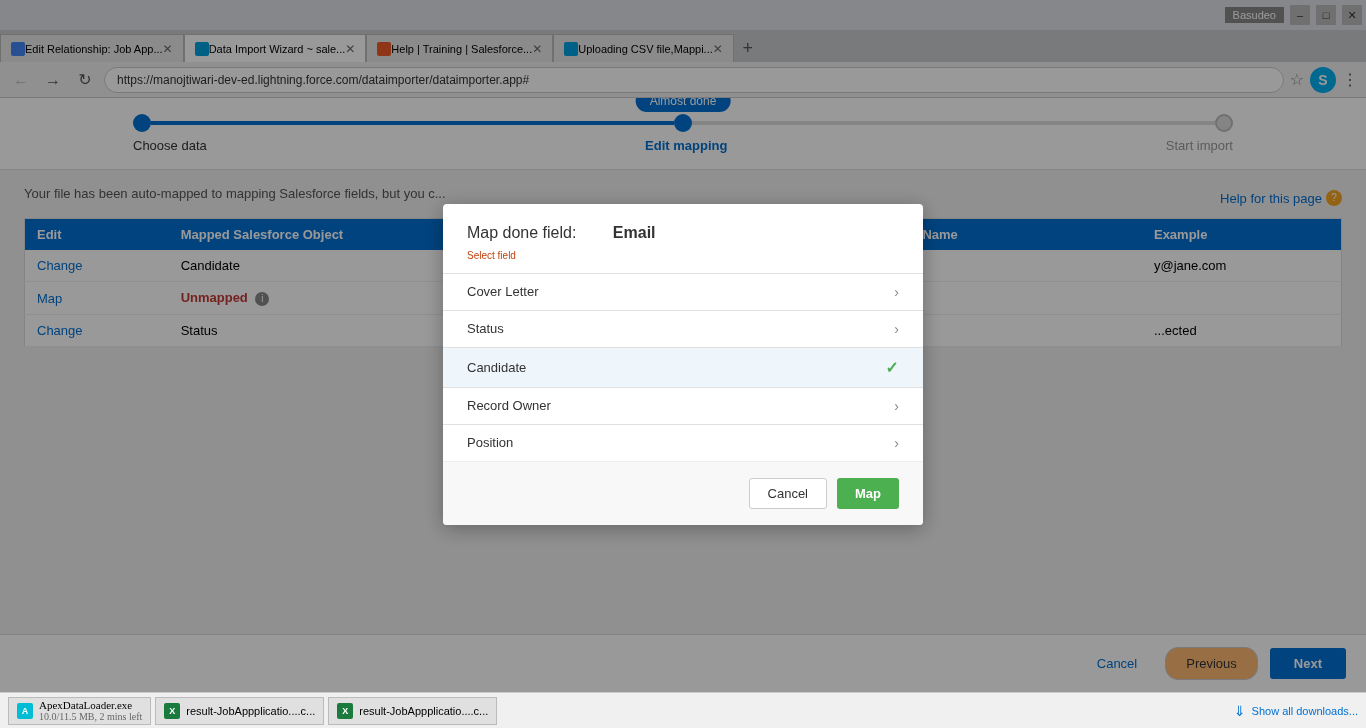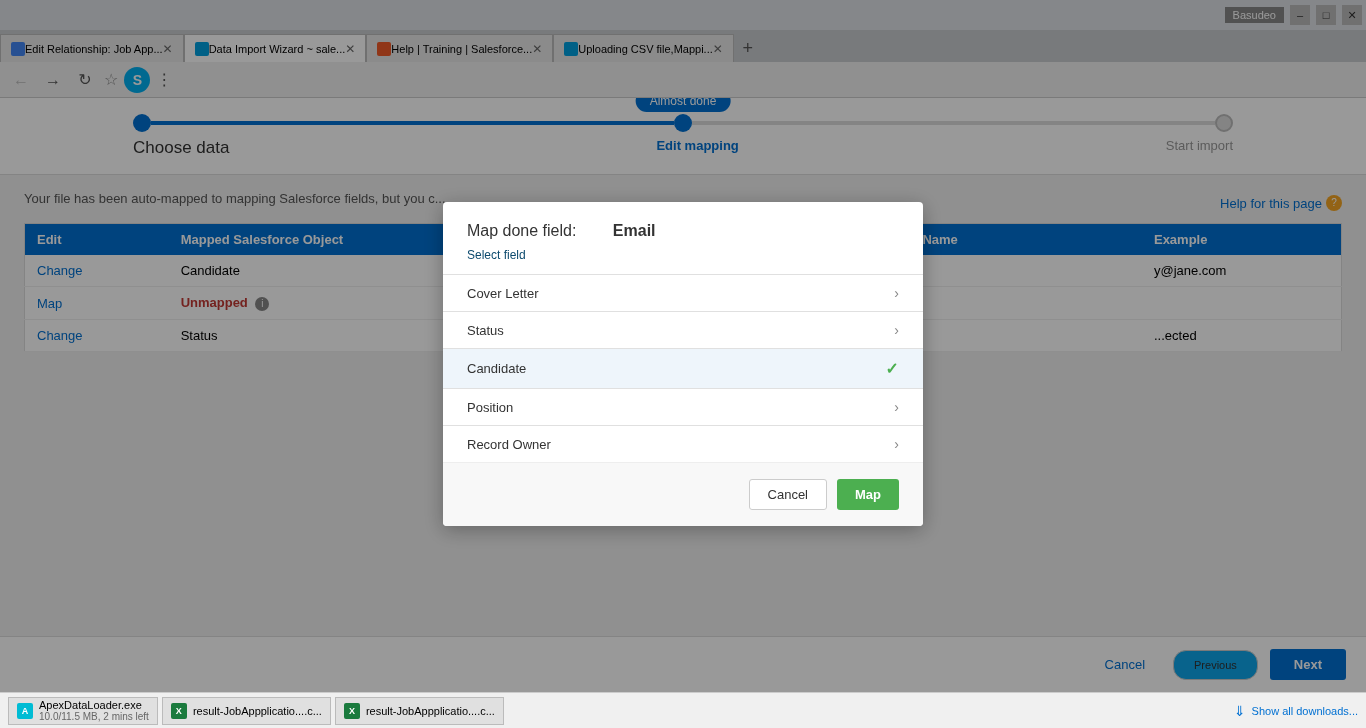--- a/index.html
+++ b/index.html
@@ -41,43 +41,43 @@
     .change-link { color: #0070d2; text-decoration: none; cursor: pointer; }
     .unmapped-text { color: #c23934; font-weight: bold; }
     .info-icon { display: inline-block; width: 14px; height: 14px; background: #888; border-radius: 50%; color: white; font-size: 10px; text-align: center; line-height: 14px; margin-left: 4px; cursor: pointer; }
 
     
     .modal-overlay { position: fixed; top: 0; left: 0; width: 100%; height: 100%; background: rgba(0,0,0,0.4); display: flex; align-items: center; justify-content: center; z-index: 1000; }
     .modal { background: white; border-radius: 4px; width: 480px; box-shadow: 0 4px 20px rgba(0,0,0,0.3); }
     .modal-header { padding: 20px 24px 12px; }
     .modal-title { font-size: 16px; color: #333; }
     .modal-title strong { font-weight: bold; margin-left: 32px; }
-    .modal-subtitle { font-size: 12px; color: #0c4a6e; margin-top: 8px; }
+    .modal-subtitle { font-size: 10px; color: #c2410c; margin-top: 8px; }
     .modal-body { padding: 0; }
     .field-option { display: flex; align-items: center; justify-content: space-between; padding: 10px 24px; border-top: 1px solid #e0e0e0; cursor: pointer; font-size: 13px; color: #333; gap: 20px; }
     .field-option.selected { background: #eef5fb; }
     .field-option .arrow { color: #888; font-size: 14px; }
     .field-option .check { color: #4caf50; font-size: 16px; font-weight: bold; }
     .modal-footer { padding: 16px 24px; display: flex; justify-content: flex-end; gap: 10px; border-top: 1px solid #eee; background: #f8f8f8; border-radius: 0 0 4px 4px; }
     .btn-cancel { padding: 7px 18px; border: 1px solid #ccc; background: white; border-radius: 3px; cursor: pointer; font-size: 13px; color: #333; }
     .btn-map { padding: 7px 18px; background: #4caf50; color: white; border: none; border-radius: 3px; cursor: pointer; font-size: 13px; font-weight: bold; }
 
     
     .bottom-bar { position: fixed; bottom: 0; left: 0; width: 100%; background: white; border-top: 1px solid #ddd; display: flex; align-items: center; padding: 12px 20px; gap: 12px; justify-content: flex-end; }
     .btn-bottom-cancel { background: none; border: none; color: #0070d2; cursor: pointer; font-size: 13px; padding: 8px 16px; }
-    .btn-previous { padding: 8px 20px; background: #0ea5e9; border: 1px solid #ccc; border-radius: 13px; cursor: pointer; font-size: 11px; color: #333; }
+    .btn-previous { padding: 8px 20px; background: #fdba74; border: 1px solid #ccc; border-radius: 13px; cursor: pointer; font-size: 13px; color: #333; }
     .btn-next { padding: 8px 24px; background: #0070d2; color: white; border: none; border-radius: 3px; cursor: pointer; font-size: 13px; font-weight: bold; }
 
     
     .taskbar { position: fixed; bottom: 0; left: 0; width: 100%; height: 36px; background: #f0f0f0; border-top: 1px solid #ccc; display: flex; align-items: center; padding: 0 8px; gap: 4px; z-index: 2000; }
     .taskbar-item { display: flex; align-items: center; gap: 6px; padding: 4px 8px; background: #e0e0e0; border: 1px solid #bbb; height: 28px; font-size: 11px; cursor: pointer; min-width: 120px; max-width: 180px; white-space: nowrap; overflow: hidden; text-overflow: ellipsis; }
     .taskbar-item .task-icon { width: 16px; height: 16px; flex-shrink: 0; }
     .taskbar-item .task-label { overflow: hidden; text-overflow: ellipsis; }
     .taskbar-item .task-sub { font-size: 10px; color: #666; }
-    .taskbar-item-col { display: flex; flex-direction: column; }
+    .taskbar-item-col { display: flex; flex-direction: column; font-family: Liberation Serif, serif; }
     .download-bar { margin-left: auto; display: flex; align-items: center; gap: 6px; font-size: 11px; color: #0070d2; cursor: pointer; }
     .download-icon { font-size: 14px; }
 
     
     .chevron::after { content: '›'; }
   </style>
 </head>
 <body>
 
 <div>
@@ -113,20 +113,23 @@
       <span class="tab-label">Uploading CSV file,Mappi...</span>
       <span class="tab-close">✕</span>
     </div>
     <div class="tab-new">+</div>
   </div>
 
   <div class="address-bar">
     <button class="nav-btn disabled">←</button>
     <button class="nav-btn">→</button>
     <button class="nav-btn">↻</button>
+    <div class="url-bar">
+      <span class="url-text">https://manojtiwari-dev-ed.lightning.force.com/dataimporter/dataimporter.app#</span>
+    </div>
     <span class="bookmark-btn">☆</span>
     <div class="skype-btn">S</div>
     <span class="menu-btn">⋮</span>
   </div>
 </div>
 
 <div style="background:#f0f0f0; height: calc(728px - 30px - 32px - 36px - 36px - 36px); overflow:hidden; position:relative;">
 
   <div class="progress-section" style="position:relative;">
     <div style="position:relative; width:100%; max-width:1100px; margin:0 auto;">
@@ -134,21 +137,21 @@
         <div style="background:#0070d2; color:white; font-size:12px; padding:4px 14px; border-radius:12px; white-space:nowrap;">Almost done</div>
       </div>
       <div style="display:flex; align-items:center; width:100%;">
         <div style="width:18px;height:18px;border-radius:50%;background:#0070d2;flex-shrink:0;"></div>
         <div style="flex:1;height:4px;background:#0070d2;"></div>
         <div style="width:18px;height:18px;border-radius:50%;background:#0070d2;flex-shrink:0;"></div>
         <div style="flex:1;height:4px;background:#ddd;"></div>
         <div style="width:18px;height:18px;border-radius:50%;background:#ddd;border:2px solid #bbb;flex-shrink:0;"></div>
       </div>
       <div style="display:flex; justify-content:space-between; margin-top:6px;">
-        <span style="font-size:17px;color:#333;">Choose data</span>
+        <span style="font-size:13px;color:#333;">Choose data</span>
         <span style="font-size:13px;color:#0070d2;font-weight:bold;">Edit mapping</span>
         <span style="font-size:13px;color:#999;">Start import</span>
       </div>
     </div>
   </div>
 
   <div style="padding:16px 24px; background:#f0f0f0; position:relative;">
     <div style="display:flex; align-items:flex-start; justify-content:space-between;">
       <div>
         <p style="font-size:13px;color:#555;">Your file has been auto-mapped to mapping Salesforce fields, but you c...</p>
@@ -213,25 +216,25 @@
         </div>
         <div class="field-option">
           <span>Status</span>
           <span class="arrow chevron"></span>
         </div>
         <div class="field-option selected">
           <span>Candidate</span>
           <span class="check">✓</span>
         </div>
         <div class="field-option">
+          <span>Record Owner</span>
+          <span class="arrow chevron"></span>
+        </div>
+        <div class="field-option">
           <span>Position</span>
-          <span class="arrow chevron"></span>
-        </div>
-        <div class="field-option">
-          <span>Record Owner</span>
           <span class="arrow chevron"></span>
         </div>
       </div>
       <div class="modal-footer">
         <button class="btn-cancel">Cancel</button>
         <button class="btn-map">Map</button>
       </div>
     </div>
   </div>
 </div>

